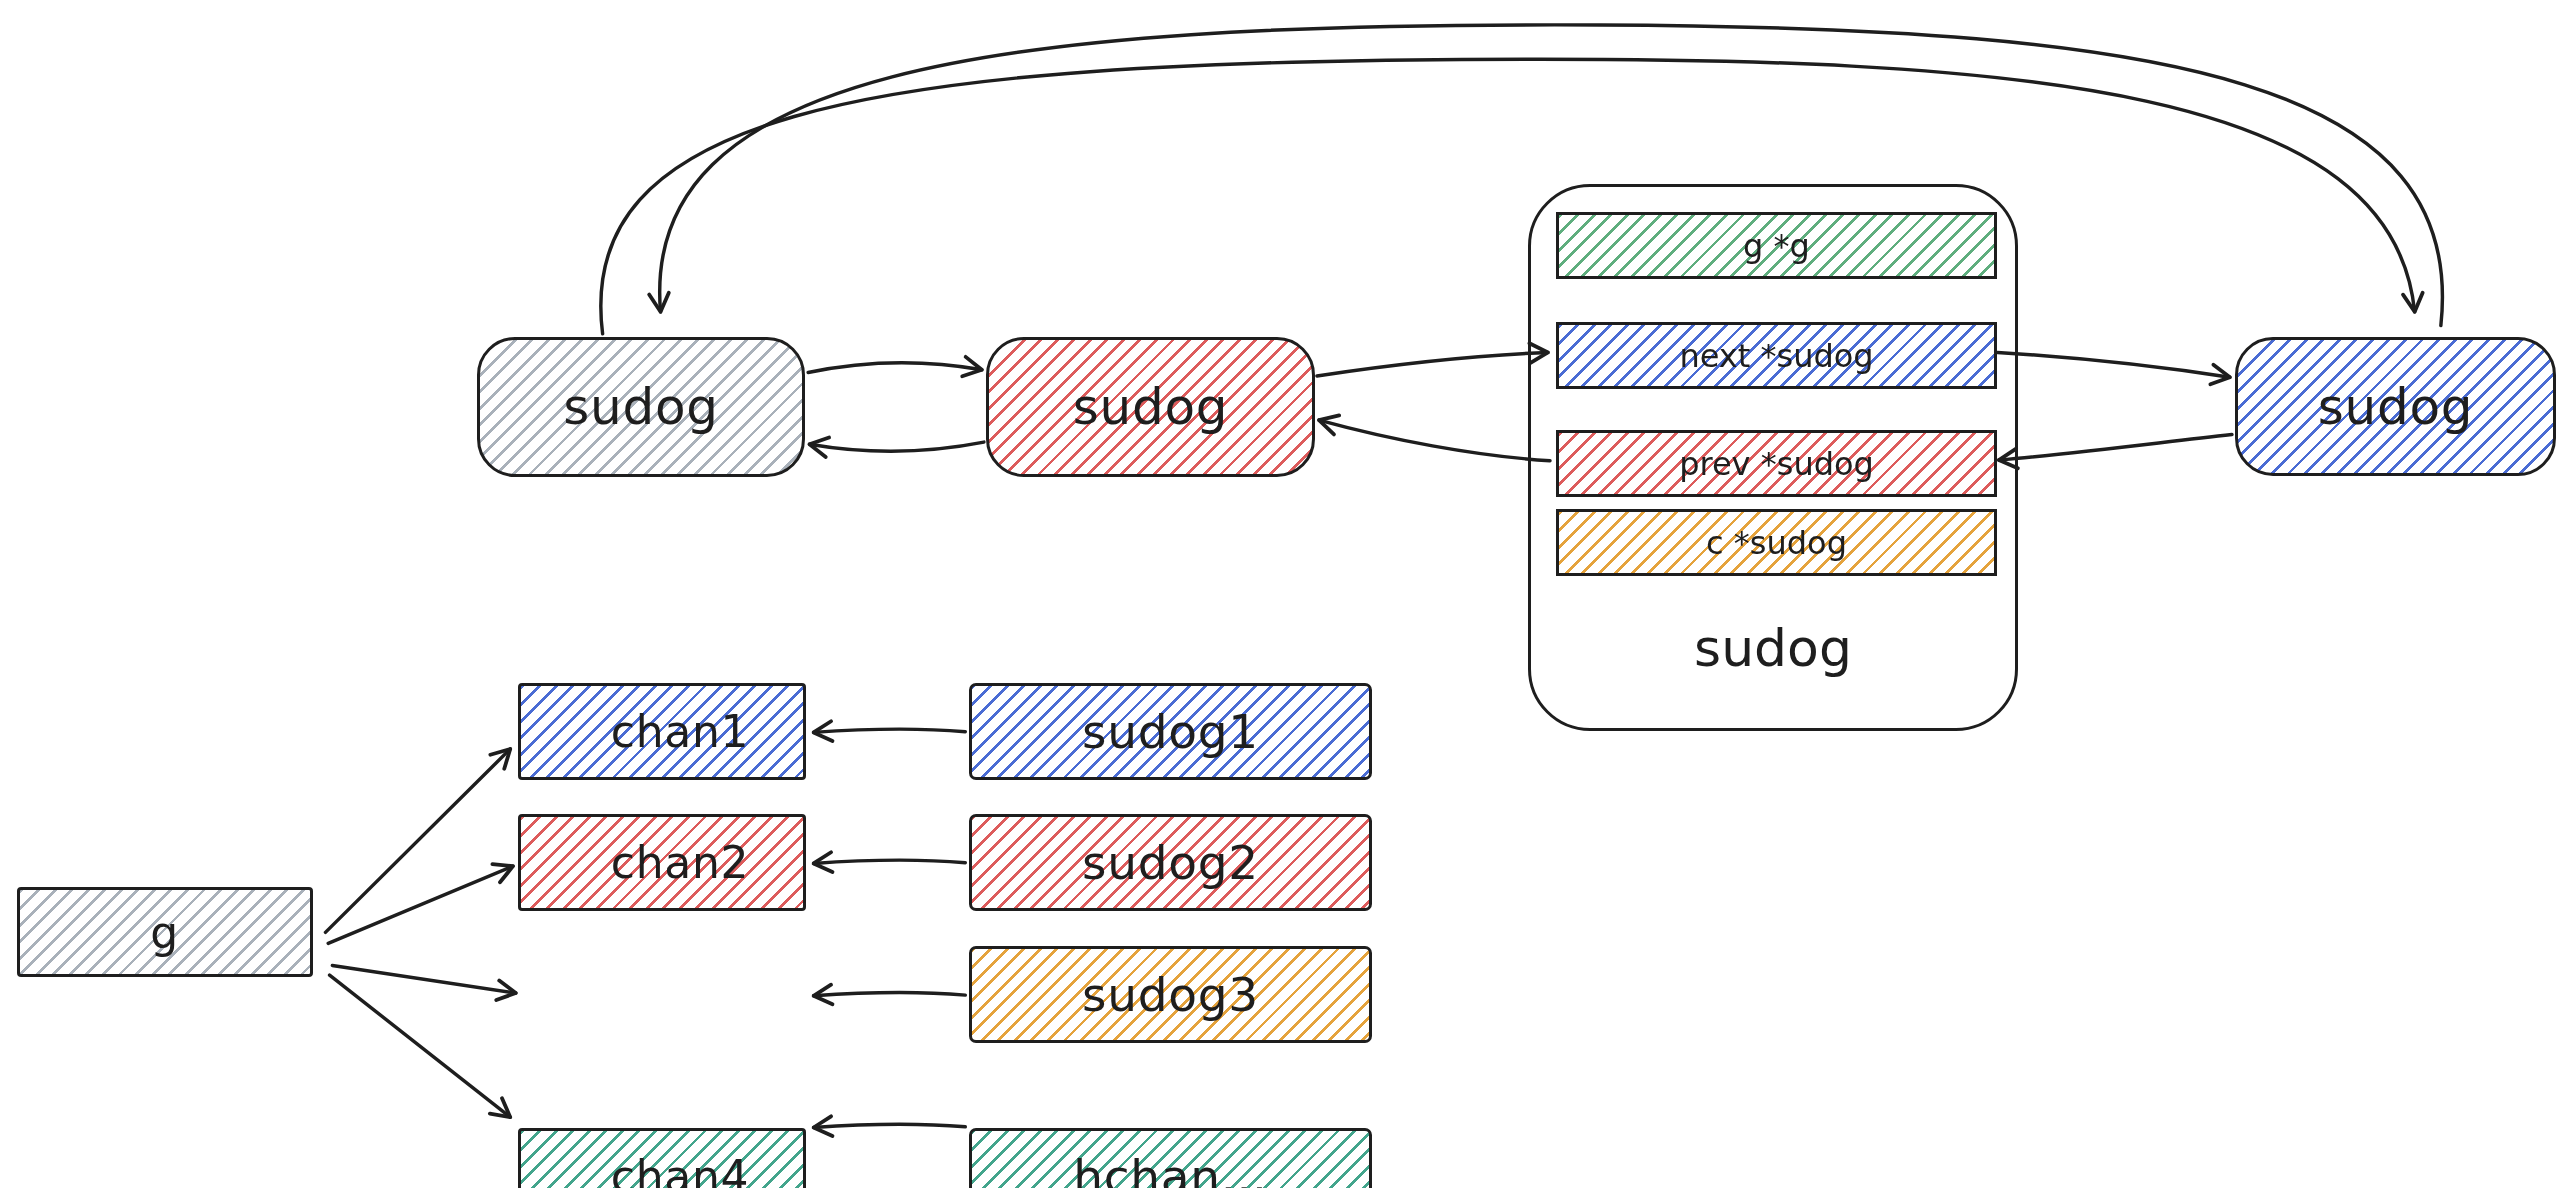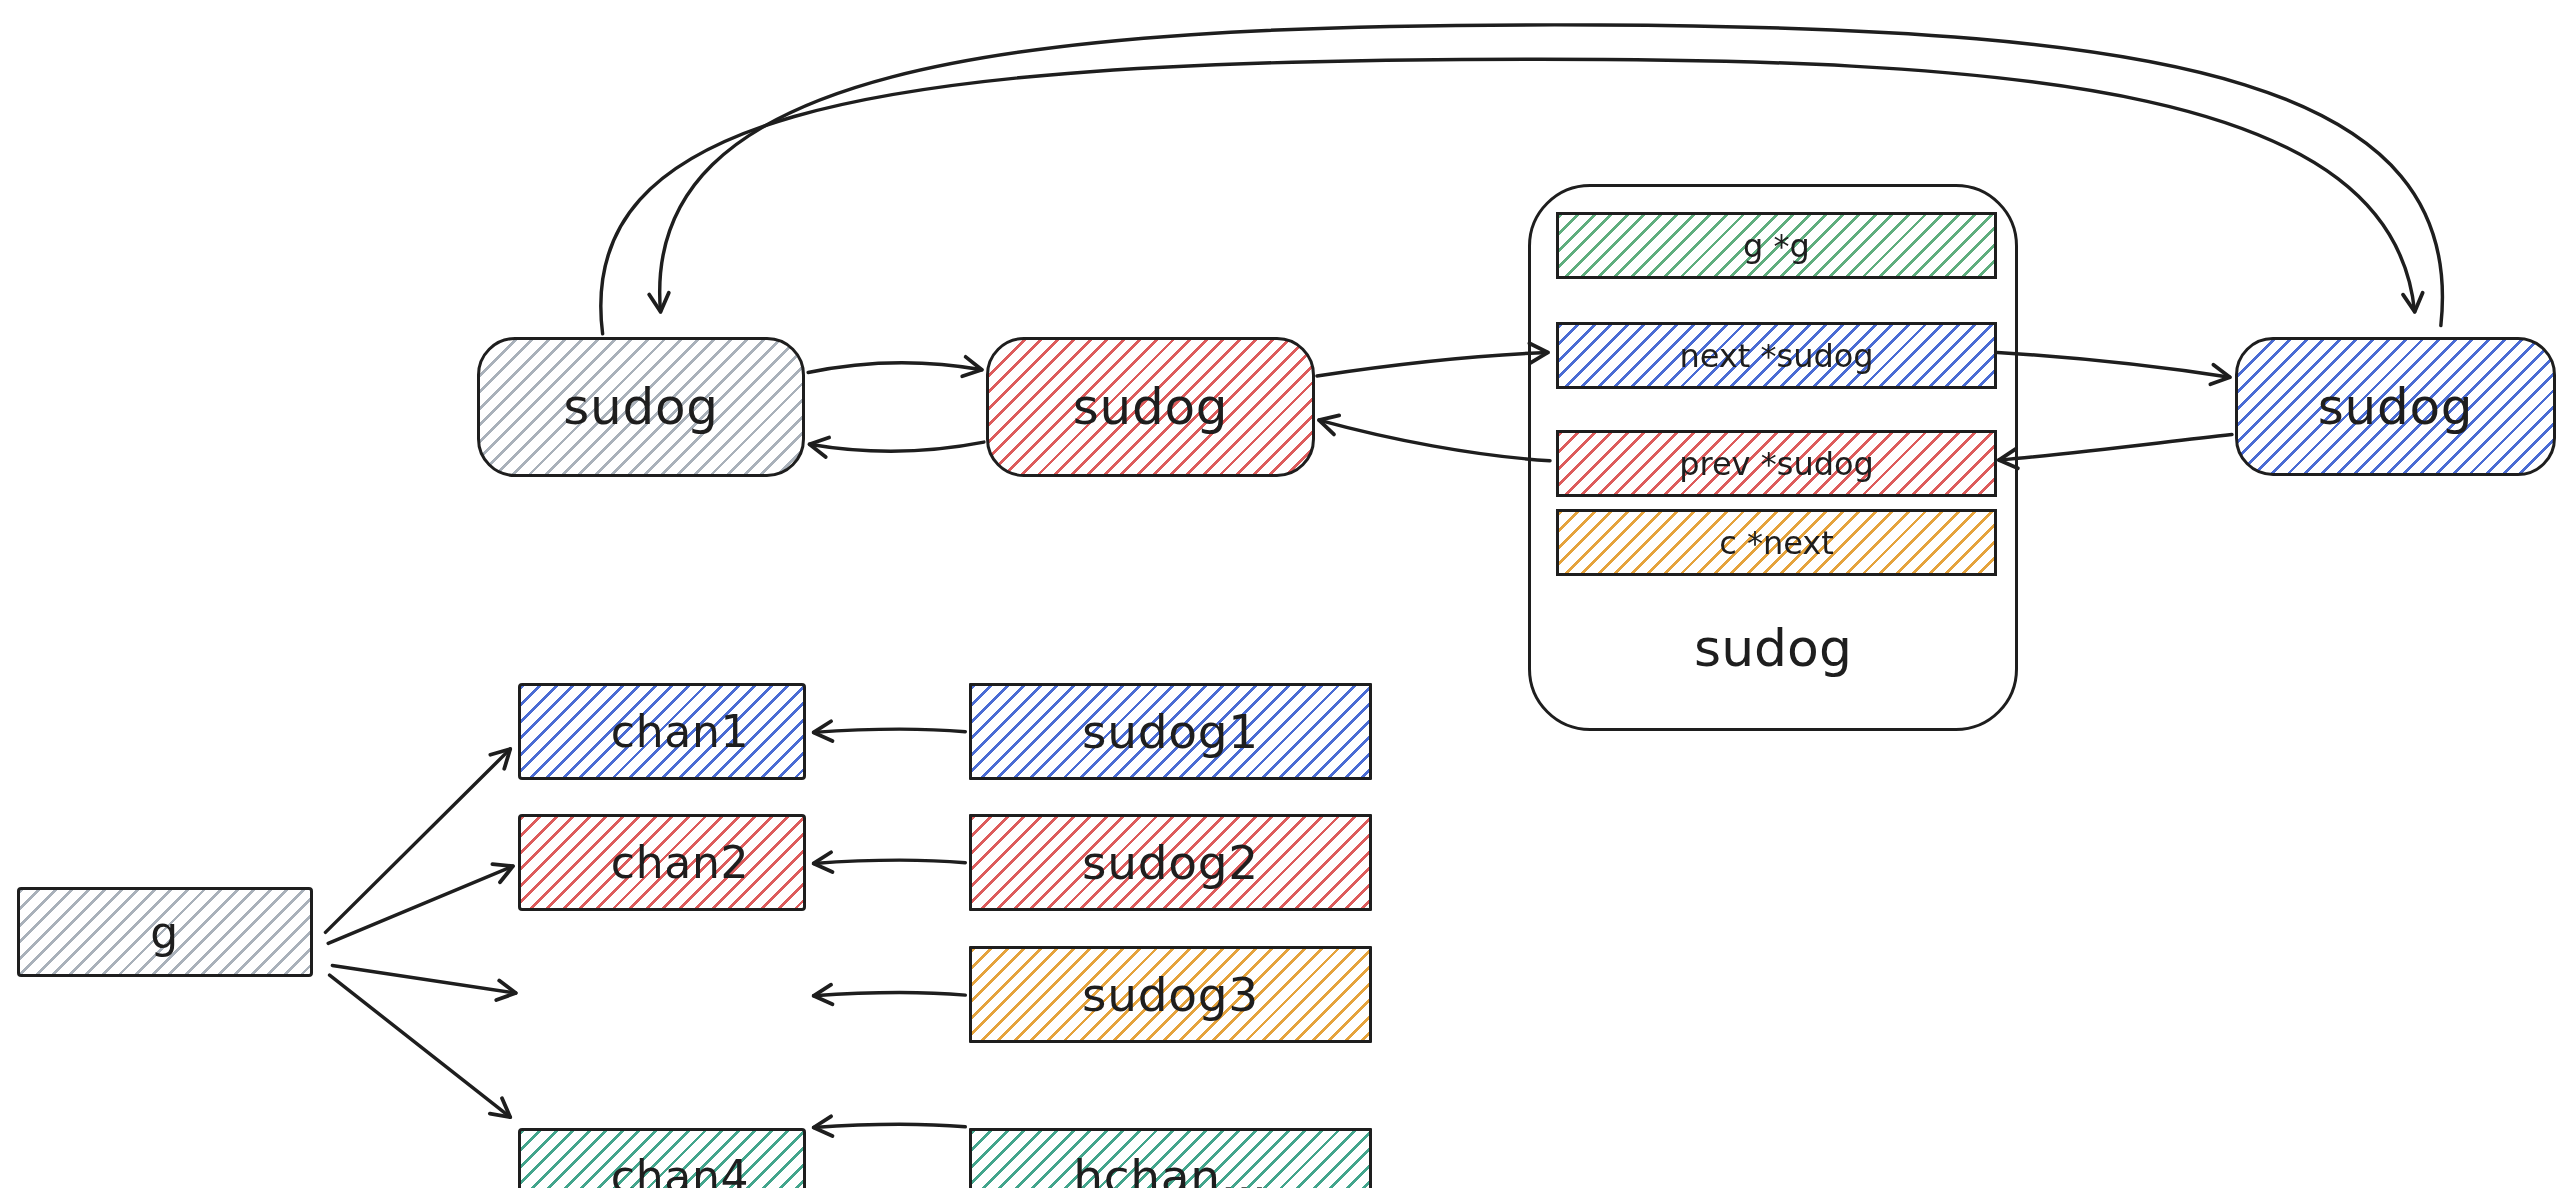--- a/index.html
+++ b/index.html
@@ -44,21 +44,21 @@
     display:flex;align-items:center;justify-content:center;font-size:32px;
   }
   .f0{top:25px}.f1{top:135px}.f2{top:243px}.f3{top:322px}
   .detail-label{
     position:absolute;left:0;right:0;top:431px;text-align:center;font-size:52px;
   }
 
   
   .gbox{left:16.5px;top:887px;width:296px;height:90px;font-size:44px;border-radius:4.1px;}
   .chan{left:518px;width:288px;height:97px;font-size:44px;border-radius:4.1px;padding-left:36px;}
-  .sud {left:969px;width:403px;height:97px;font-size:47px;border-radius:1px;}
+  .sud {left:969px;width:403px;height:97px;font-size:47px;border-radius:7px;}
   .r0{top:683px}.r1{top:814px}.r2{top:946px}.r3{top:1128px}
 
   .arrows{
     position:absolute;left:0;top:0;width:2576px;height:1189px;
     z-index:6;pointer-events:none;
   }
   .arrows path{stroke:var(--stroke,#1e1e1e);stroke-width:5;fill:none;
     stroke-linecap:round;stroke-linejoin:round;}
 </style>
 </head>
@@ -110,21 +110,21 @@
     <div class="field hatch f0" data-color="green">
       <span>g *g</span>
     </div>
     <div class="field hatch f2" data-color="red">
       <span>prev *sudog</span>
     </div>
     <div class="field hatch f1" data-color="blue">
       <span>next *sudog</span>
     </div>
     <div class="field hatch f3" data-color="yellow">
-      <span>c *next</span>
+      <span>c *sudog</span>
     </div>
     <div class="detail-label">sudog</div>
   </div>
 
   <div class="box hatch gbox" data-color="gray">
     <span>g</span>
   </div>
 
   <div class="box hatch chan r0" data-color="blue">
     <span>chan1</span>

